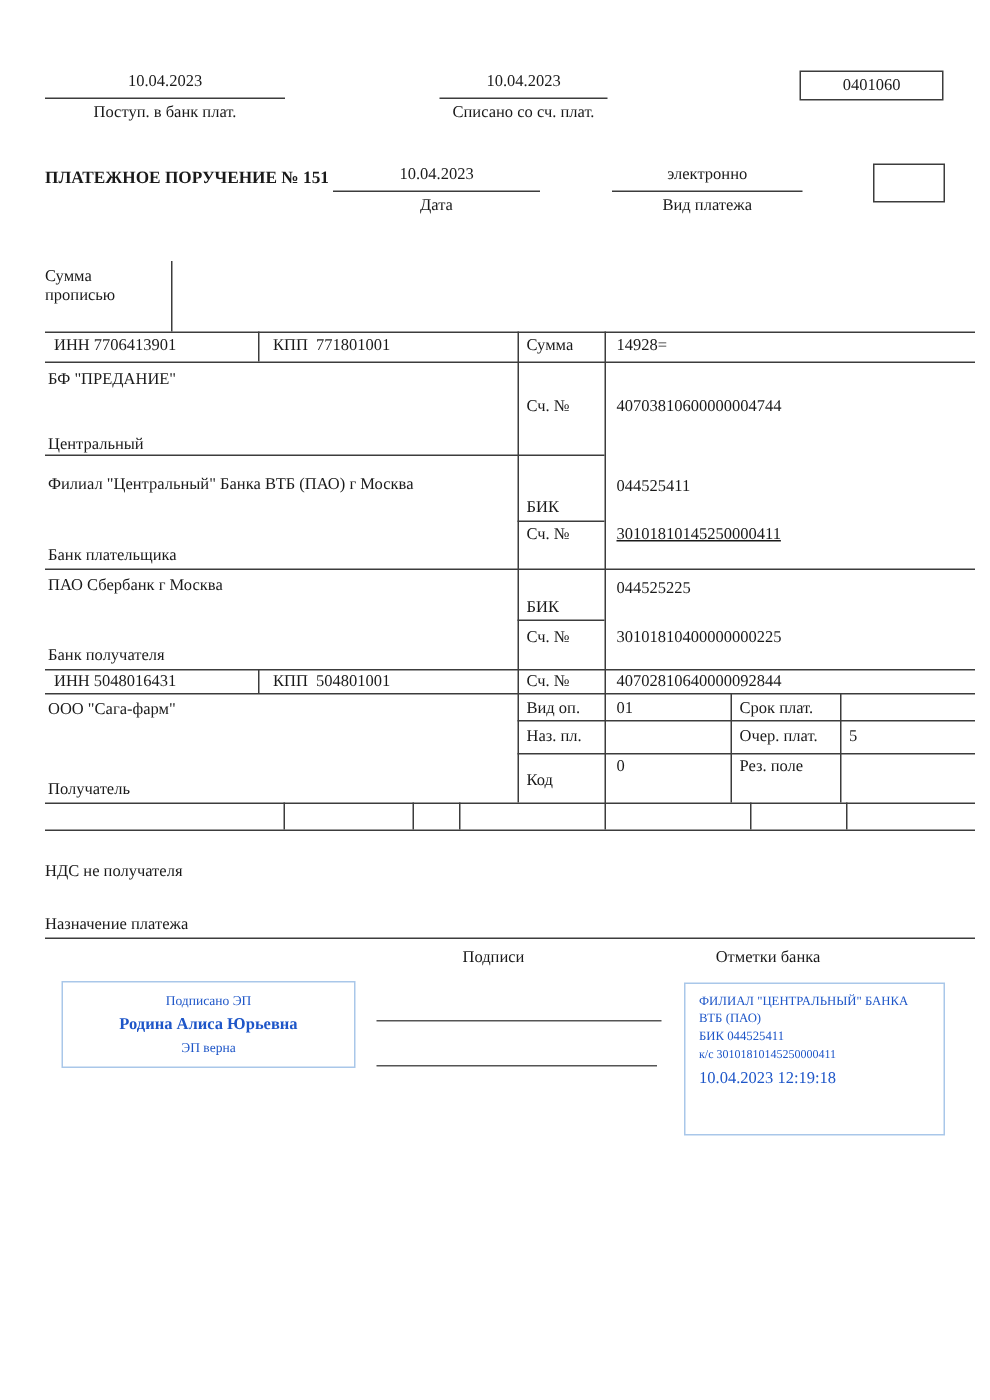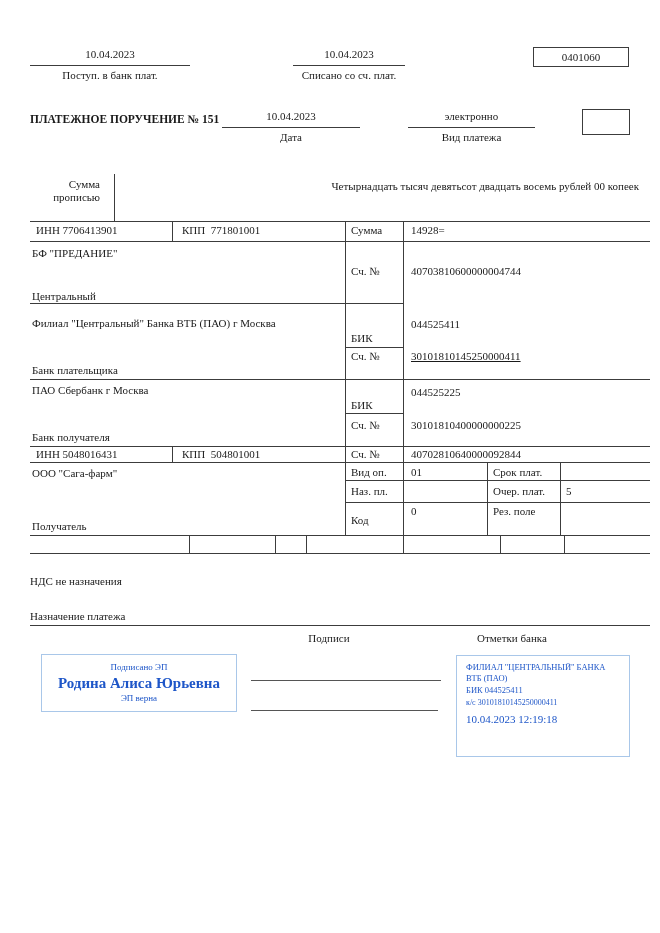--- a/index.html
+++ b/index.html
@@ -2,35 +2,35 @@
 <html><head>
 <meta charset="utf-8">
 <style>
   html,body { margin:0; padding:0; background:#ffffff; }
   .page {
     position:relative; width:660px; height:933px; background:#ffffff;
     font-family:"Liberation Serif","DejaVu Serif",serif; color:#1a1a1a;
     overflow:hidden;
   }
   .t  { position:absolute; font-size:11px; line-height:13px; white-space:pre; }
-  .w  { white-space:normal;text-align:right; }
+  .w  { white-space:normal; }
   .c  { text-align:center; }
   .b  { font-weight:bold; }
   .ul { border-bottom:1px solid #3c3c3c; }
   .hl { position:absolute; height:1px; background:#3c3c3c; }
   .vl { position:absolute; width:1px;  background:#3c3c3c; }
   .box{ position:absolute; border:1px solid #3c3c3c; box-sizing:border-box; }
   .sigline { position:absolute; height:1px; background:#555; }
   .stamp {
     position:absolute; border:1px solid #a9c7e9; box-sizing:border-box;
     color:#1e56c8;
   }
   .esign { display:flex; flex-direction:column; align-items:center; justify-content:center; }
   .esign .s1 { font-size:9px;  line-height:11px; }
-  .esign .nm { font-size:15px; line-height:16px; font-weight:bold; margin:2px 0; }
+  .esign .nm { font-size:11px; line-height:16px; font-weight:bold; margin:2px 0; }
   .esign .s3 { font-size:9px;  line-height:11px; }
   .bstamp { padding:6px 9px; }
   .bstamp .bn { font-size:8.5px; line-height:11px; }
   .bstamp .bk { font-size:8.5px; line-height:11px; margin-top:1px; }
   .bstamp .ks { font-size:8px;   line-height:10px; margin-top:2px; }
   .bstamp .st { font-size:14px;  line-height:16px; font-weight:bold; margin-top:6px; }
   .bstamp .dt { font-size:11px;  line-height:13px; margin-top:5px; }
 </style>
 </head>
 <body>
@@ -50,21 +50,20 @@
   <div class="t c ul" style="left:222px;top:110px;width:138px;height:17px;">10.04.2023</div>
   <div class="t c" style="left:222px;top:131px;width:138px;">Дата</div>
 
   <div class="t c ul" style="left:408px;top:110px;width:127px;height:17px;">электронно</div>
   <div class="t c" style="left:408px;top:131px;width:127px;">Вид платежа</div>
 
   <div class="box" style="left:582px;top:109px;width:48px;height:26px;"></div>
 
   <div class="t w" style="left:30px;top:178px;width:70px;">Сумма прописью</div>
   <div class="vl" style="left:114px;top:174px;height:47px;"></div>
-  <div class="t w" style="left:124px;top:180px;width:515px;">Четырнадцать тысяч девятьсот двадцать восемь рублей 00 копеек</div>
 
   <div class="hl" style="left:30px;top:221px;width:620px;"></div>
   <div class="hl" style="left:30px;top:241px;width:620px;"></div>
   <div class="hl" style="left:30px;top:303px;width:373px;"></div>
   <div class="hl" style="left:345px;top:347px;width:58px;"></div>
   <div class="hl" style="left:30px;top:379px;width:620px;"></div>
   <div class="hl" style="left:345px;top:413px;width:58px;"></div>
   <div class="hl" style="left:30px;top:446px;width:620px;"></div>
   <div class="hl" style="left:30px;top:462px;width:620px;"></div>
   <div class="hl" style="left:345px;top:480px;width:305px;"></div>
@@ -119,21 +118,21 @@
   <div class="t" style="left:411px;top:466px;">01</div>
   <div class="t" style="left:493px;top:466px;">Срок плат.</div>
   <div class="t" style="left:351px;top:485px;">Наз. пл.</div>
   <div class="t" style="left:493px;top:485px;">Очер. плат.</div>
   <div class="t" style="left:566px;top:485px;">5</div>
   <div class="t" style="left:411px;top:505px;">0</div>
   <div class="t" style="left:493px;top:505px;">Рез. поле</div>
   <div class="t" style="left:351px;top:514px;">Код</div>
   <div class="t" style="left:32px;top:520px;">Получатель</div>
 
-  <div class="t" style="left:30px;top:575px;">НДС не назначения</div>
+  <div class="t" style="left:30px;top:575px;">НДС не получателя</div>
   <div class="t" style="left:30px;top:610px;">Назначение платежа</div>
   <div class="hl" style="left:30px;top:625px;width:620px;"></div>
 
   <div class="t c" style="left:259px;top:632px;width:140px;">Подписи</div>
   <div class="t c" style="left:442px;top:632px;width:140px;">Отметки банка</div>
 
   <div class="stamp esign" style="left:41px;top:654px;width:196px;height:58px;">
     <div class="s1">Подписано ЭП</div>
     <div class="nm">Родина Алиса Юрьевна</div>
     <div class="s3">ЭП верна</div>

